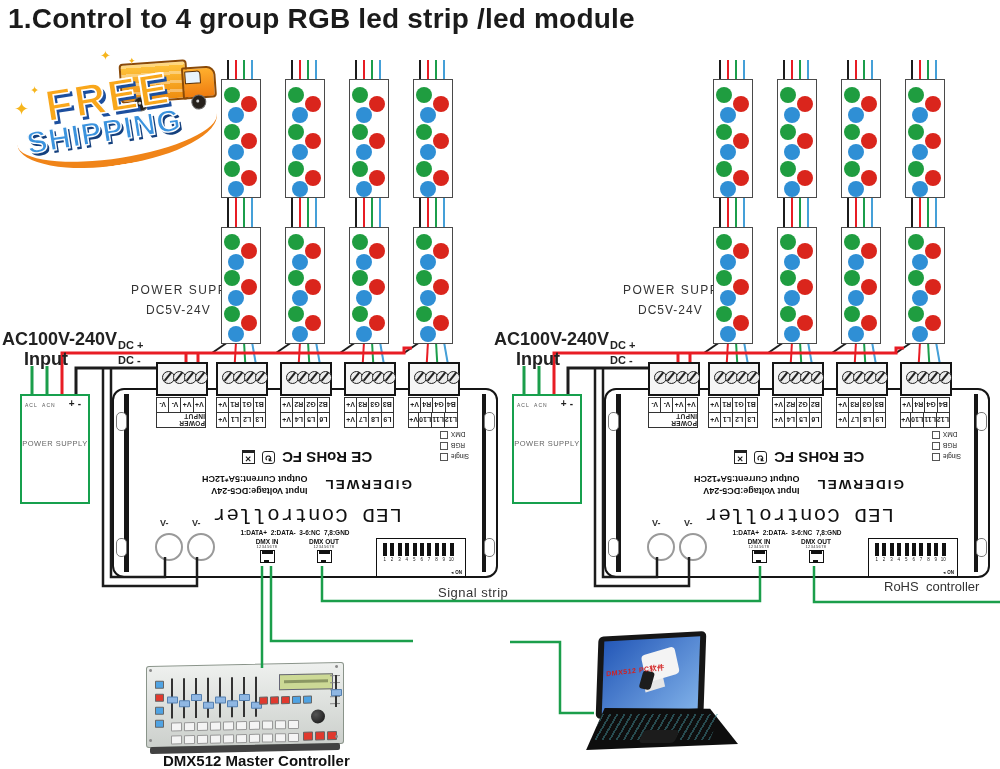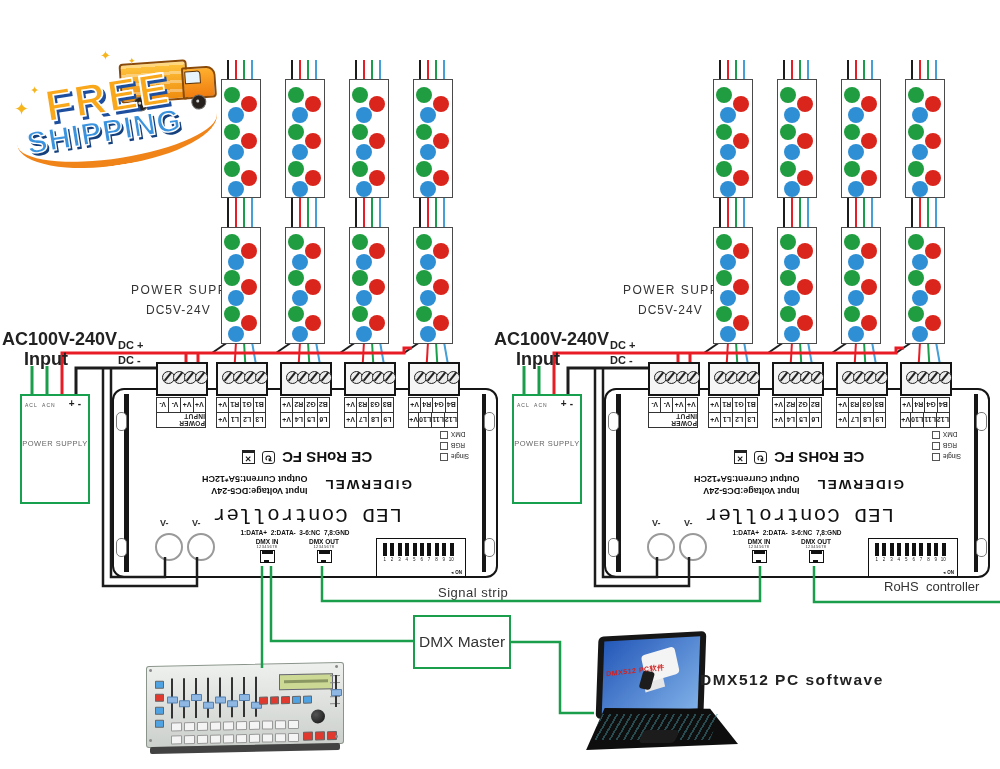--- a/index.html
+++ b/index.html
@@ -214,20 +214,21 @@
       <path d="M936 60 V79 M936 196 V227" class="wb2" stroke-width="2"></path>
       <path d="M912 342 L896 353" class="wk" stroke-width="2"></path>
       <path d="M920 342 L918 376" class="wr" stroke-width="2"></path>
       <path d="M928 342 L930 376" class="wg" stroke-width="2"></path>
       <path d="M936 342 L942 376" class="wb2" stroke-width="2"></path>
       <path d="M524 366 V394 M539 366 V394" class="wg" stroke-width="3"></path>
       <path d="M568 394 V368 H666 V378 M654 368 V378" class="wk" stroke-width="3"></path>
       <path d="M554 394 V353 H896 v-5 h8 M678 353 V376 M690 353 V376" class="wr" stroke-width="3"></path>
     </svg>
 
+  <div class="abs" id="title">1.Control to 4 group RGB led strip /led module</div>
 
   <div id="groups">
   <div class="group" style="left: 0px;">
     <div class="lbl ps-lbl1">POWER SUPPLY</div>
     <div class="lbl ps-lbl2">DC5V-24V</div>
     <div class="lbl ac-lbl">AC100V-240V</div>
     <div class="lbl input-lbl">Input</div>
     <div class="lbl dcp-lbl pre">DC +</div>
     <div class="lbl dcm-lbl pre">DC -</div>
 
@@ -900,21 +901,20 @@
     <span class="star" style="left:2px;top:48px;font-size:18px">✦</span>
     <span class="star" style="left:18px;top:34px;font-size:11px">✦</span>
     <span class="star" style="left:88px;top:-2px;font-size:13px">✦</span>
     <span class="star" style="left:116px;top:6px;font-size:9px">✦</span>
     <div class="bg-free">FREE</div>
     <div class="bg-ship">SHIPPING</div>
   </div>
 
   <div class="abs" id="sig-lbl">Signal strip</div>
   <div class="abs pre" id="next-lbl">RoHS  controller</div>
-  <div class="abs" id="master">DMX Master</div>
 
   <div class="abs" id="console">
     <div class="cs-body" id="cs-body">
         <div class="cbtn" style="left: 8px; top: 14px; background: rgb(79, 163, 227);"></div>
         <div class="cbtn" style="left: 8px; top: 27px; background: rgb(224, 57, 46);"></div>
         <div class="cbtn" style="left: 8px; top: 40px; background: rgb(79, 163, 227);"></div>
         <div class="cbtn" style="left: 8px; top: 53px; background: rgb(79, 163, 227);"></div>
         <div class="fslot" style="left: 24px; top: 12px; height: 40px;"></div>
         <div class="fcap" style="left: 20px; top: 30px;"></div>
         <div class="fslot" style="left: 36px; top: 12px; height: 40px;"></div>
@@ -968,34 +968,34 @@
         <div class="tick" style="left: 183px; top: 40px;"></div>
         <div class="fslot" style="left: 188px; top: 12px; height: 32px;"></div>
         <div class="fcap" style="left: 184px; top: 26px;"></div>
         <div class="dot" style="left: 2px; top: 2px;"></div>
         <div class="dot" style="left: 188px; top: 2px;"></div>
         <div class="dot" style="left: 2px; top: 72px;"></div>
         <div class="dot" style="left: 188px; top: 72px;"></div>
       </div>
     <div class="cs-base"></div>
   </div>
+  <div class="abs" id="console-label">DMX512 Master Controller</div>
 
   <div class="abs" id="laptop">
     <div class="lt-screen">
       <div class="lt-disp">
         <div class="lt-fig"></div>
         <div class="lt-fig2"></div>
         <div class="lt-txt">DMX512 PC软件</div>
       </div>
     </div>
     <div class="lt-base"></div>
     <div class="lt-keys"></div>
     <div class="lt-pad"></div>
   </div>
-  <div class="abs" id="laptop-label">DMX512 PC softwave</div>
 
   <svg class="wires front" id="wires-front" width="1000" height="769">
       <path d="M103 368 V586 H197 V557" class="wk" stroke-width="2.5"></path>
       <path d="M111 368 V577 H165 V557" class="wk" stroke-width="2.5"></path>
       <path d="M595 368 V586 H689 V557" class="wk" stroke-width="2.5"></path>
       <path d="M603 368 V577 H657 V557" class="wk" stroke-width="2.5"></path>
       <path d="M262 566 V668" class="wg" stroke-width="2.5"></path>
       <path d="M271 566 V641 H413" class="wg" stroke-width="2.5"></path>
       <path d="M322 566 V601 H760 V566" class="wg" stroke-width="2.5"></path>
       <path d="M814 566 V602 H1000" class="wg" stroke-width="2.5"></path>

